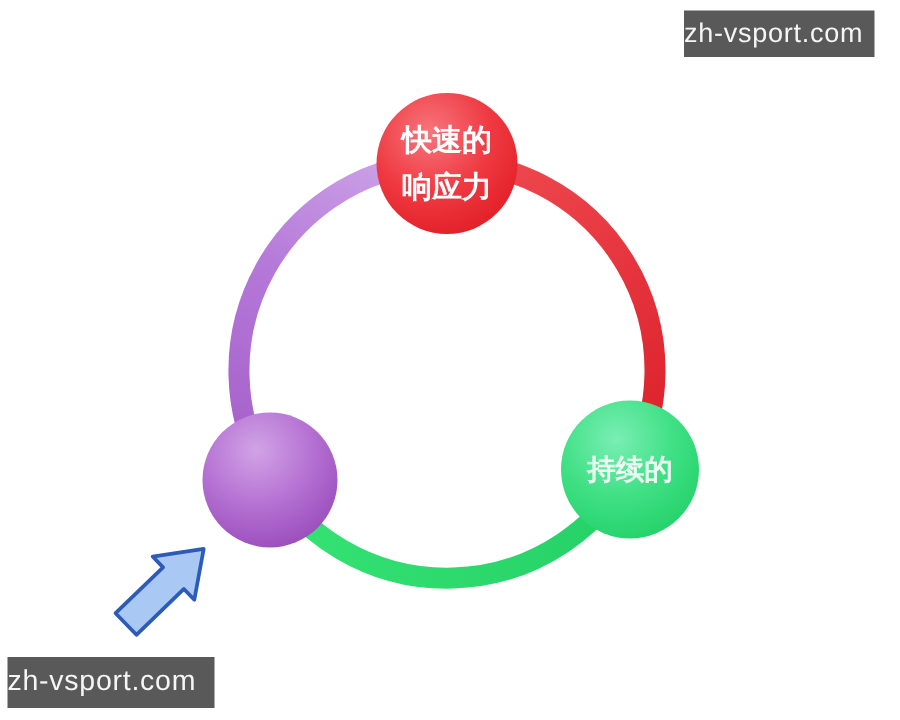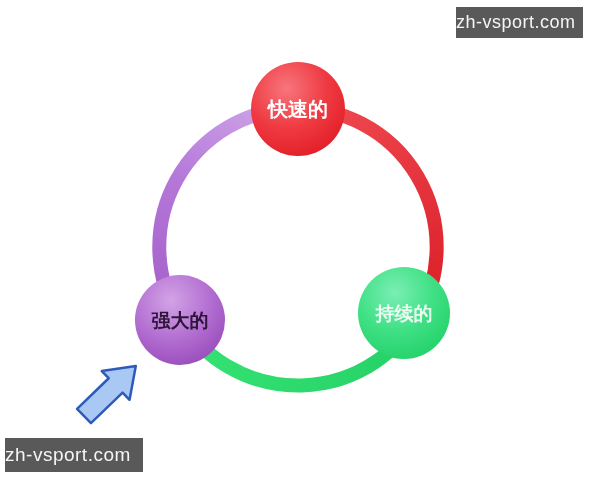--- a/index.html
+++ b/index.html
@@ -29,21 +29,21 @@
     left:232px;top:171px;width:142px;height:142px;
     background:radial-gradient(circle at 40% 30%, #f8a55e 0%, #f4823a 45%, #f0671a 80%, #ea5e12 100%);
     color:#ffffff;font-size:25px;line-height:2.05;
   }
   .ball-left{
     left:135px;top:275px;width:90px;height:90px;
     background:radial-gradient(circle at 40% 28%, #d2a3e6 0%, #b470d2 45%, #9c50bd 78%, #8a41ad 100%);
     color:#2d1638;font-size:19px;line-height:1.5;
   }
   .ball-right{
-    left:358px;top:267px;width:92px;height:92px;
+    left:374px;top:267px;width:92px;height:92px;
     background:radial-gradient(circle at 40% 28%, #7aeeb4 0%, #3fe084 45%, #27d36c 78%, #1fc45f 100%);
     color:rgba(255,255,255,0.88);font-size:19px;line-height:1.6;
   }
   .watermark{
     position:absolute;
     background:#595959;
     color:#f5f5f5;
     display:flex;align-items:center;justify-content:flex-start;
     font-family:"Liberation Sans","DejaVu Sans",sans-serif;
     z-index:3;
@@ -81,25 +81,25 @@
 
     <path d="M 298,108 A 139,139 0 0 0 180,320" fill="none" stroke="url(#gradPurpleArc)" stroke-width="14"></path>
     <path d="M 298,108 A 139,139 0 0 1 420,313" fill="none" stroke="url(#gradRedArc)" stroke-width="14"></path>
     <path d="M 180,320 A 139,139 0 0 0 420,313" fill="none" stroke="url(#gradGreenArc)" stroke-width="14"></path>
 
     <polygon points="0,-10 44,-10 44,-20 72,0 44,20 44,10 0,10" transform="translate(84,416) rotate(-44)" fill="url(#gradArrow)" stroke="#2d5cb8" stroke-width="2.5" stroke-linejoin="round"></polygon>
   </svg>
 
   <div class="ball ball-top">
     <span>快速的</span>
+    <span>响应力</span>
   </div>
 
 
   <div class="ball ball-left">
-    <span>强大的</span>
   </div>
 
   <div class="ball ball-right">
     <span>持续的</span>
   </div>
 
   <div class="watermark wm-top">
     <span>zh-vsport.com</span>
   </div>
   <div class="watermark wm-bottom">

